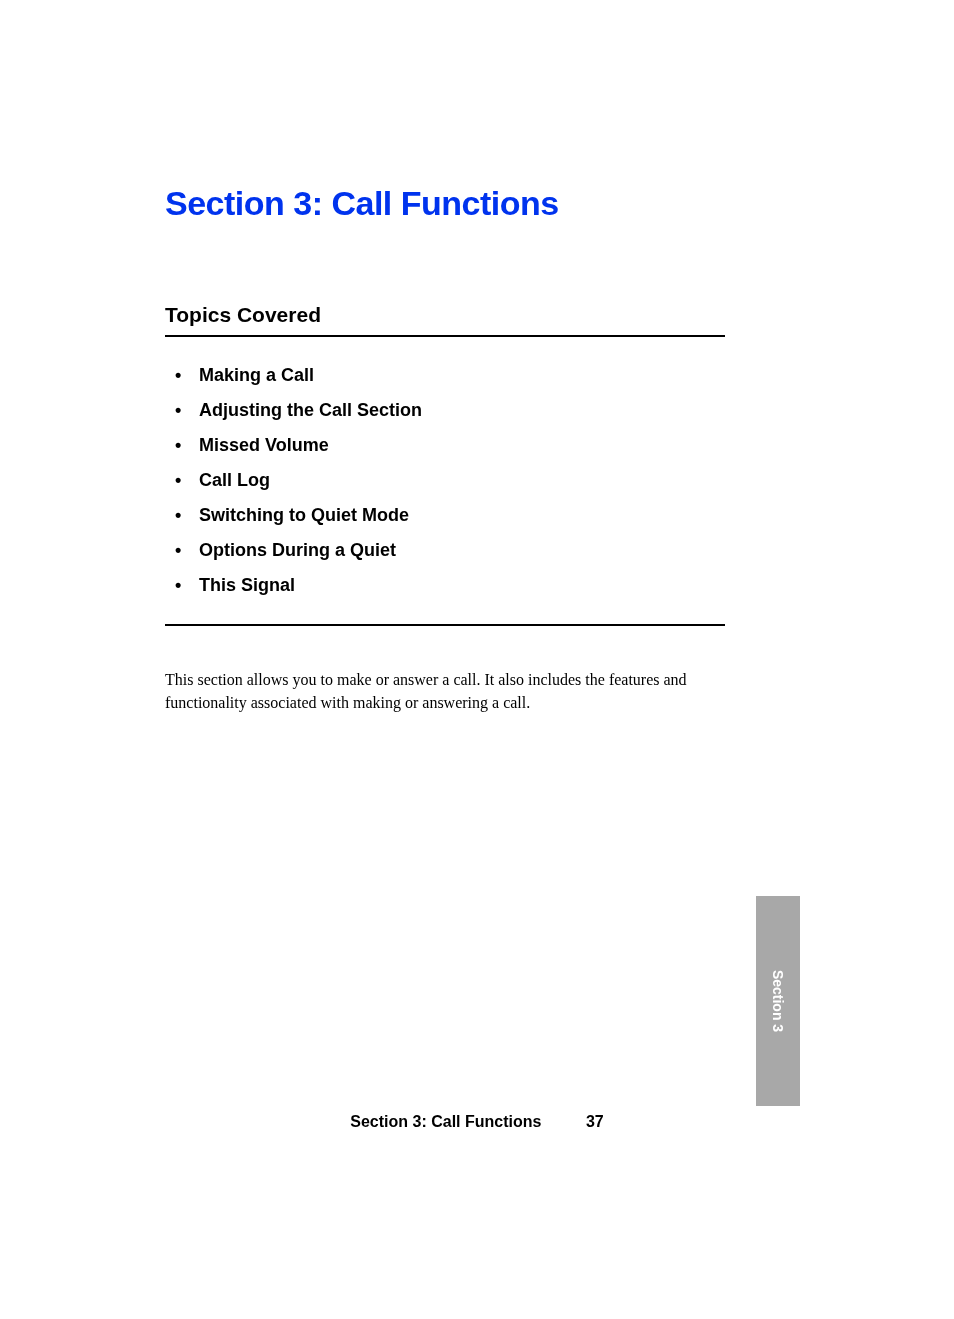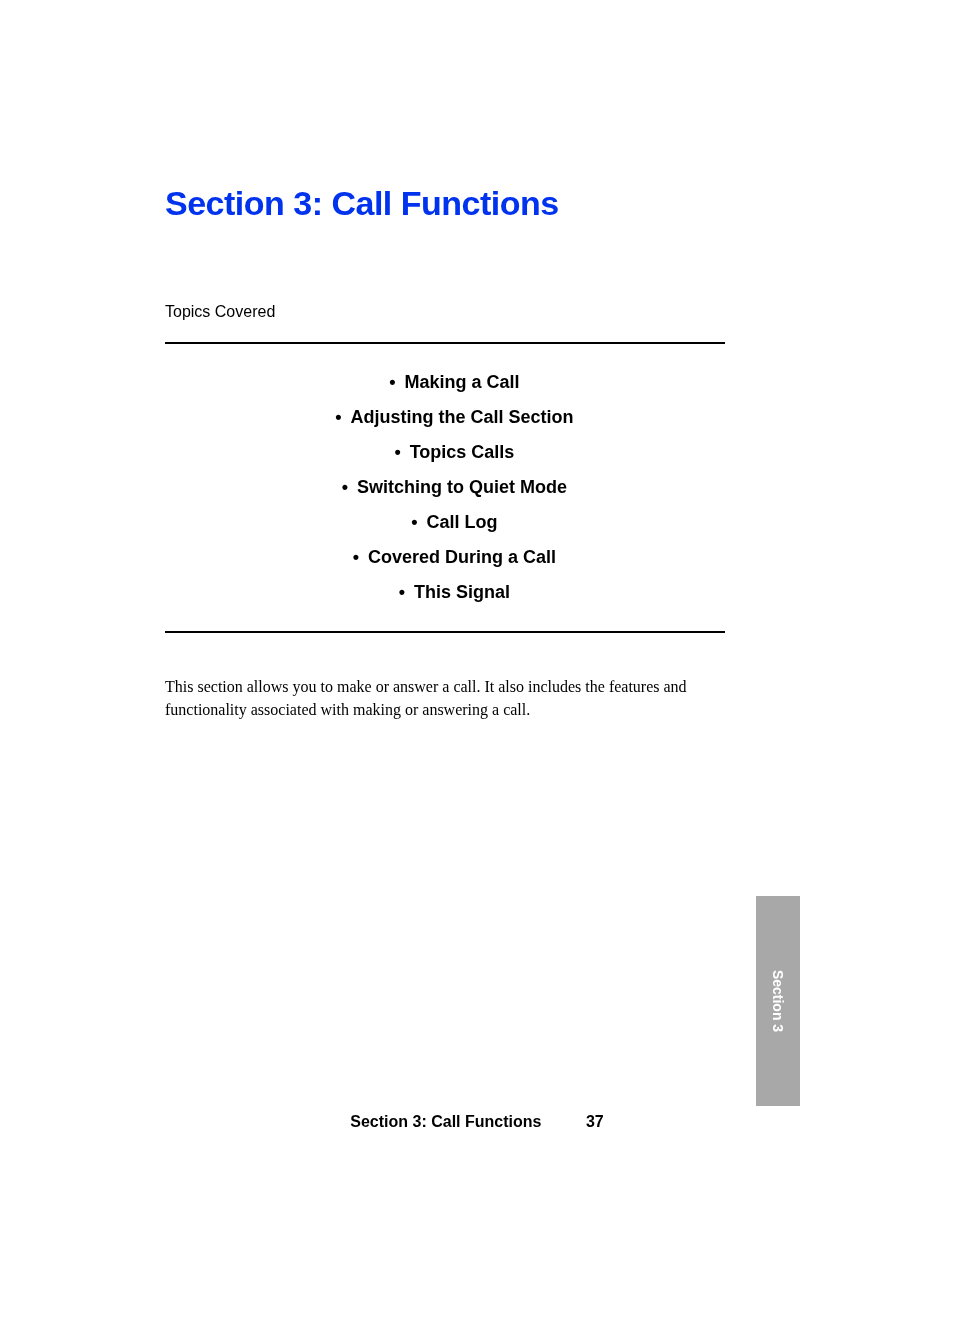--- a/index.html
+++ b/index.html
@@ -21,43 +21,42 @@
   .title {
     font-size: 34px;
     font-weight: bold;
     color: #0033ee;
     letter-spacing: -0.5px;
     margin-bottom: 80px;
     font-family: "Arial Narrow", Arial, sans-serif;
     font-stretch: condensed;
   }
   .subheading {
-    font-size: 16px;
-    font-weight: normal;
+    font-size: 21px;
+    font-weight: bold;
     font-family: "Arial Narrow", Arial, sans-serif;
     font-stretch: condensed;
-    margin-bottom: 21px;
+    margin-bottom: 8px;
   }
   .rule {
     border: none;
     border-top: 2px solid #000;
     margin: 0;
   }
   .topics {
     list-style: none;
     padding: 0;
     margin: 28px 0 28px 0;
     font-family: "Arial Narrow", Arial, sans-serif;
     font-stretch: condensed;
     font-weight: bold;
     font-size: 18px;
   }
   .topics li {
     margin: 0 0 14px 14px;
-    text-align: center;
   }
   .topics li::before {
     content: "•";
     display: inline-block;
     width: 24px;
     margin-left: -4px;
   }
   .body-p {
     margin-top: 42px;
     font-family: "Palatino Linotype", "Book Antiqua", Georgia, serif;
@@ -108,24 +107,24 @@
 
 <div class="content">
   <div class="title">Section 3: Call Functions</div>
 
   <div class="subheading">Topics Covered</div>
   <hr class="rule">
 
   <ul class="topics">
     <li>Making a Call</li>
     <li>Adjusting the Call Section</li>
-    <li>Topics Calls</li>
+    <li>Missed Volume</li>
+    <li>Call Log</li>
     <li>Switching to Quiet Mode</li>
-    <li>Call Log</li>
-    <li>Covered During a Call</li>
+    <li>Options During a Quiet</li>
     <li>This Signal</li>
   </ul>
 
   <hr class="rule">
 
   <p class="body-p">This section allows you to make or answer a call. It also includes the features and functionality associated with making or answering a call.</p>
 </div>
 
 <div class="thumb-tab">
   <div class="label">Section 3</div>

